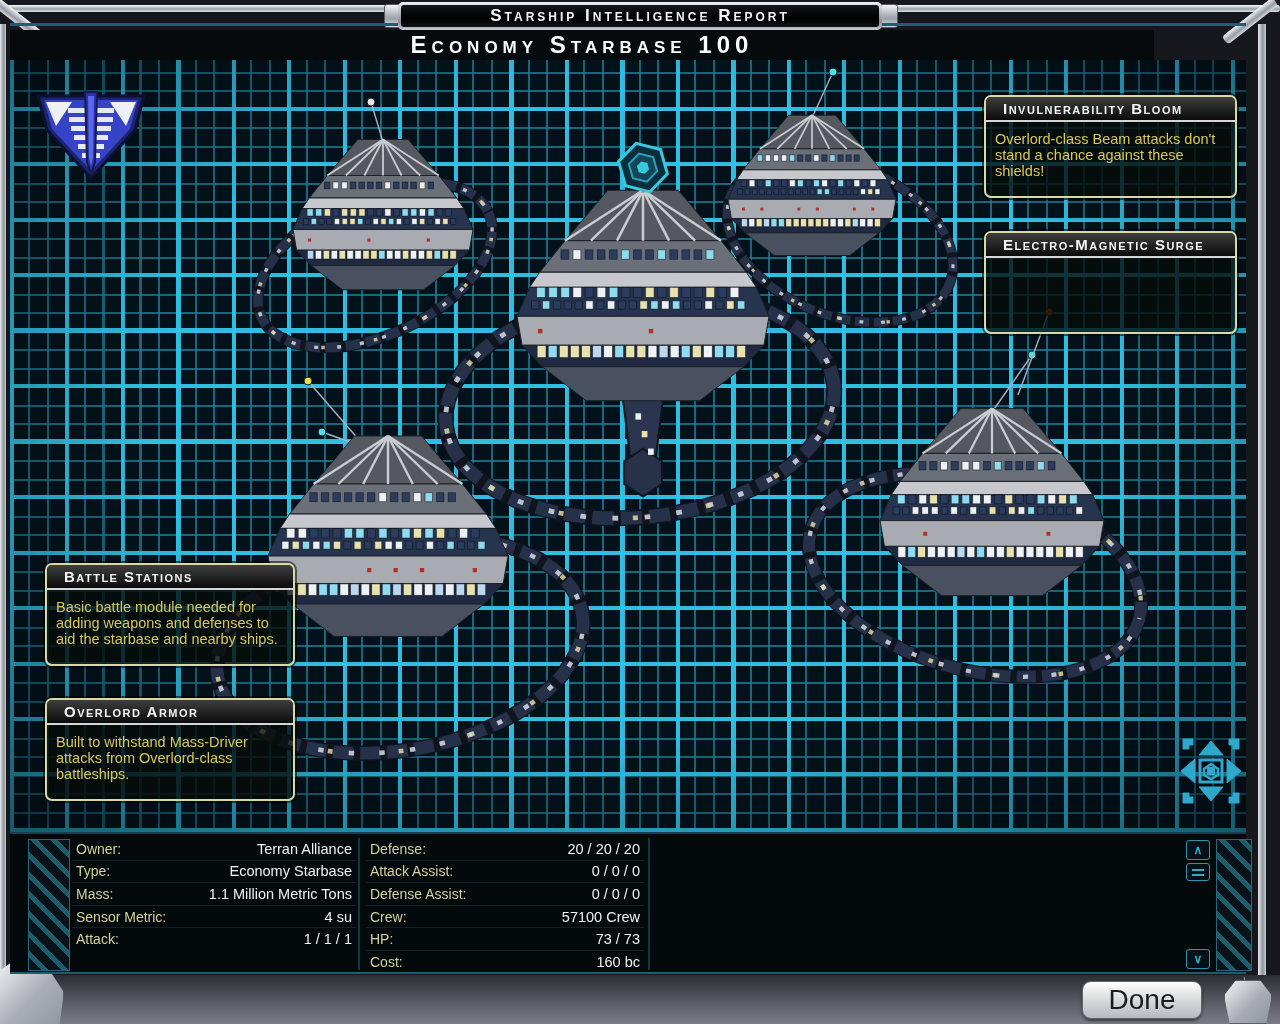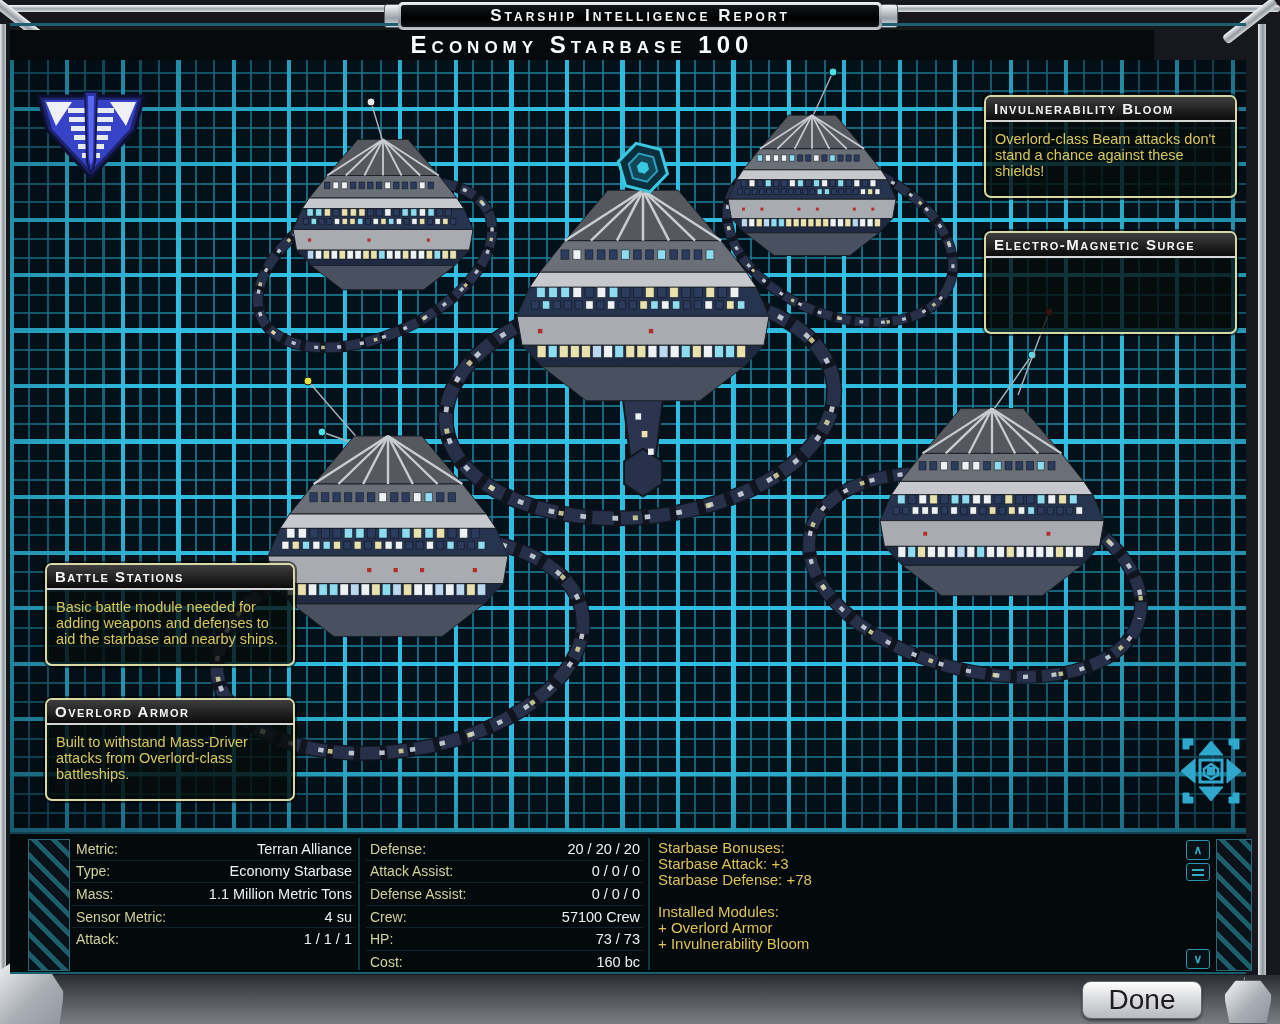--- a/index.html
+++ b/index.html
@@ -58,21 +58,21 @@
   .scene-svg{position:absolute;left:0;top:0;}
   
   .tip{
     position:absolute;box-sizing:border-box;
     border:2px solid #d9d9a6;border-radius:7px;background:rgba(6,11,9,0.78);
     box-shadow:0 0 0 2px rgba(0,0,0,0.55);z-index:6;
   }
   .tip-head{
     height:23px;background:linear-gradient(#3e3e3e,#0b0b0b);
     border-bottom:2px solid #d6d6d6;border-radius:5px 5px 0 0;
-    display:flex;align-items:center;padding:0 8px;
+    display:flex;align-items:center;padding:0 17px;
   }
   .tip-head span{color:#f4f5f6;font-variant:small-caps;font-weight:bold;font-size:15px;letter-spacing:1.5px;}
   .tip-body{padding:9px 9px 6px 9px;color:#d8c65e;font-size:14.5px;line-height:1.12;}
   
   .logo{position:absolute;left:32px;top:82px;z-index:4;}
   .compass{position:absolute;left:1173px;top:733px;z-index:4;}
   
   .stats{
     position:absolute;left:10px;top:832px;width:1236px;height:142px;
     background:#04090c;border-top:2px solid #14414f;border-bottom:2px solid #186070;
@@ -693,21 +693,21 @@
   </g>
 </svg>
 
 <div class="stats">
   <div class="hatch hatch-left"></div>
   <div class="hatch hatch-right"></div>
   <div class="vdiv" style="left:348px;"></div>
   <div class="vdiv" style="left:638px;"></div>
   <div id="statcol1" class="statcol" style="left:62px;width:284px;">
       <div class="stat-row">
-        <span class="stat-label">Metric:</span>
+        <span class="stat-label">Owner:</span>
         <span class="stat-value">Terran Alliance</span>
       </div>
       <div class="stat-row">
         <span class="stat-label">Type:</span>
         <span class="stat-value">Economy Starbase</span>
       </div>
       <div class="stat-row">
         <span class="stat-label">Mass:</span>
         <span class="stat-value">1.1 Million Metric Tons</span>
       </div>
@@ -738,29 +738,20 @@
         <span class="stat-value">57100 Crew</span>
       </div>
       <div class="stat-row">
         <span class="stat-label">HP:</span>
         <span class="stat-value">73 / 73</span>
       </div>
       <div class="stat-row">
         <span class="stat-label">Cost:</span>
         <span class="stat-value">160 bc</span>
       </div>
-    </div>
-  <div id="statcol3" class="bonuscol">
-      <div class="bonus-line">Starbase Bonuses:</div>
-      <div class="bonus-line">Starbase Attack: +3</div>
-      <div class="bonus-line">Starbase Defense: +78</div>
-      <div class="bonus-line"></div>
-      <div class="bonus-line">Installed Modules:</div>
-      <div class="bonus-line">+ Overlord Armor</div>
-      <div class="bonus-line">+ Invulnerability Bloom</div>
     </div>
   <div class="scrollcol">
     <div class="scr-btn">∧</div>
     <div class="scr-thumb">
         <i></i>
         <i></i>
       </div>
   </div>
   <div class="scr-down">
     <div class="scr-btn">∨</div>

